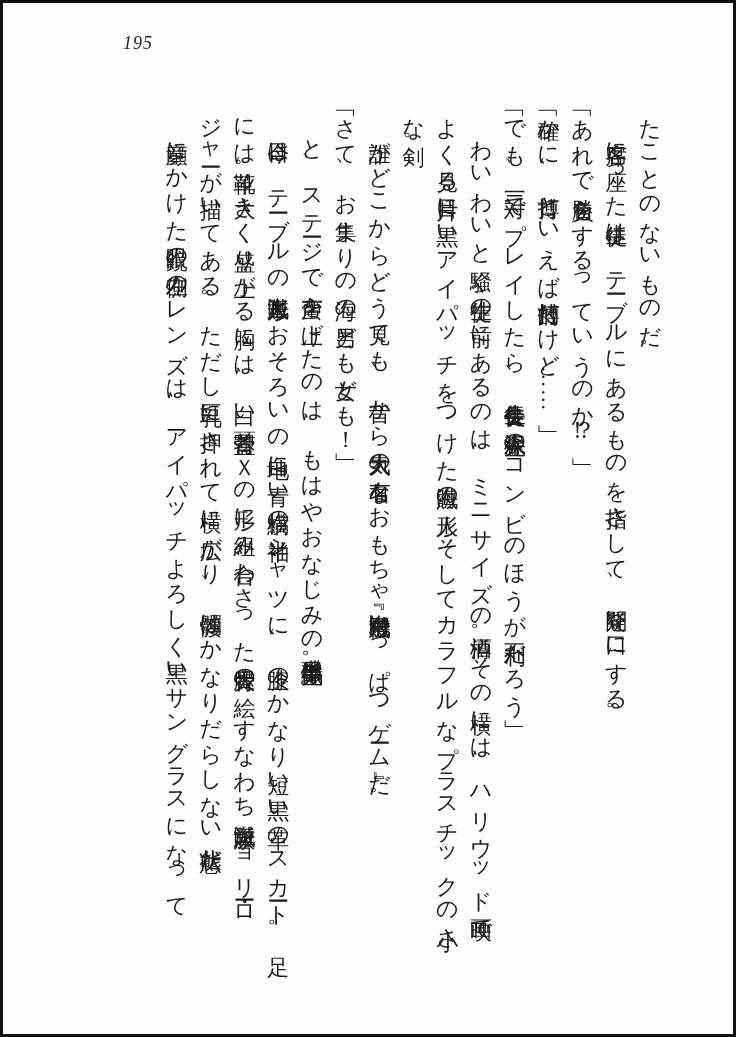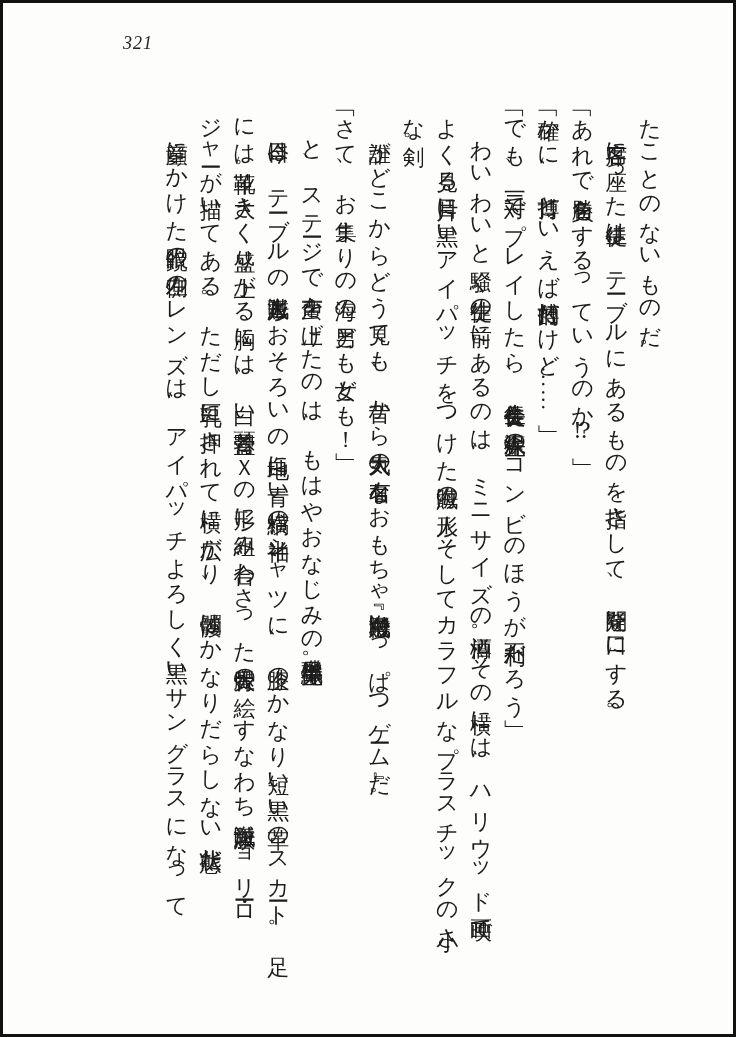--- a/index.html
+++ b/index.html
@@ -44,21 +44,21 @@
     padding: 0;
   }
   .text-block p.indent {
     text-indent: 1em;
   }
 </style>
 </head>
 <body>
 
 <div class="book-page">
-  <div class="page-number">321</div>
+  <div class="page-number">195</div>
 
   <div class="text-block">
     <p>たことのないものだ。</p>
     <p class="indent">客席に座った生徒は、テーブルにあるものを指さして、疑問を口にする。</p>
     <p>「あれで勝負をするっていうのか⁉」</p>
     <p>「確かに、博打といえば博打的だけど……」</p>
     <p>「でも、二対一でプレイしたら、生徒会長と森沢先生のコンビのほうが不利だろう」</p>
     <p class="indent">わいわいと騒ぐ生徒の前にあるのは、ミニサイズの酒樽。その横には、ハリウッド映画でよく見る片目に黒いアイパッチをつけた海賊の人形。そしてカラフルなプラスチックの小さな剣。</p>
     <p class="indent">誰がどこからどう見ても、昔から大人気の有名なおもちゃ『海賊危機いっぱつゲーム』だ。</p>
     <p>「さて、お集まりの海の男ども女ども！」</p>

